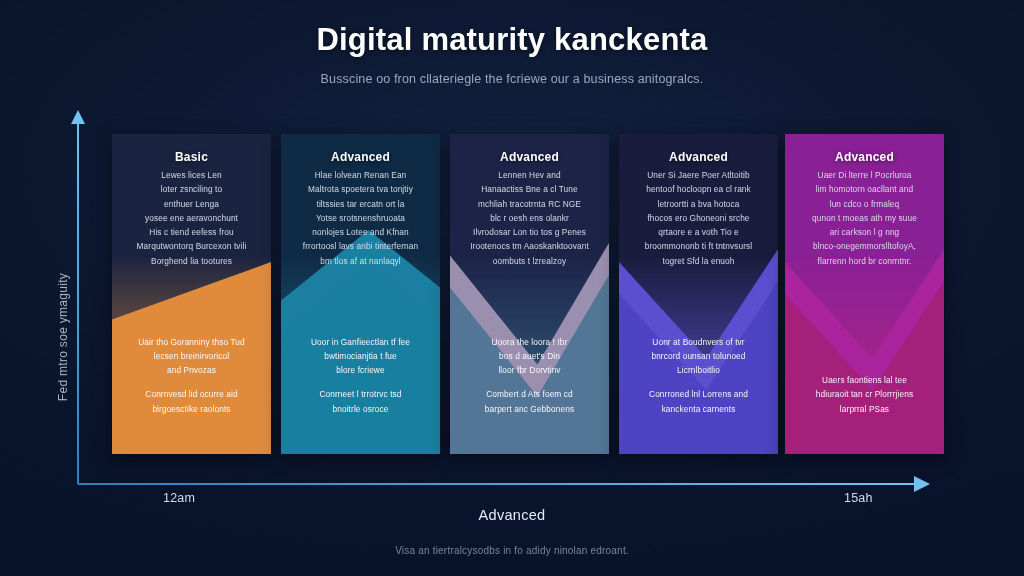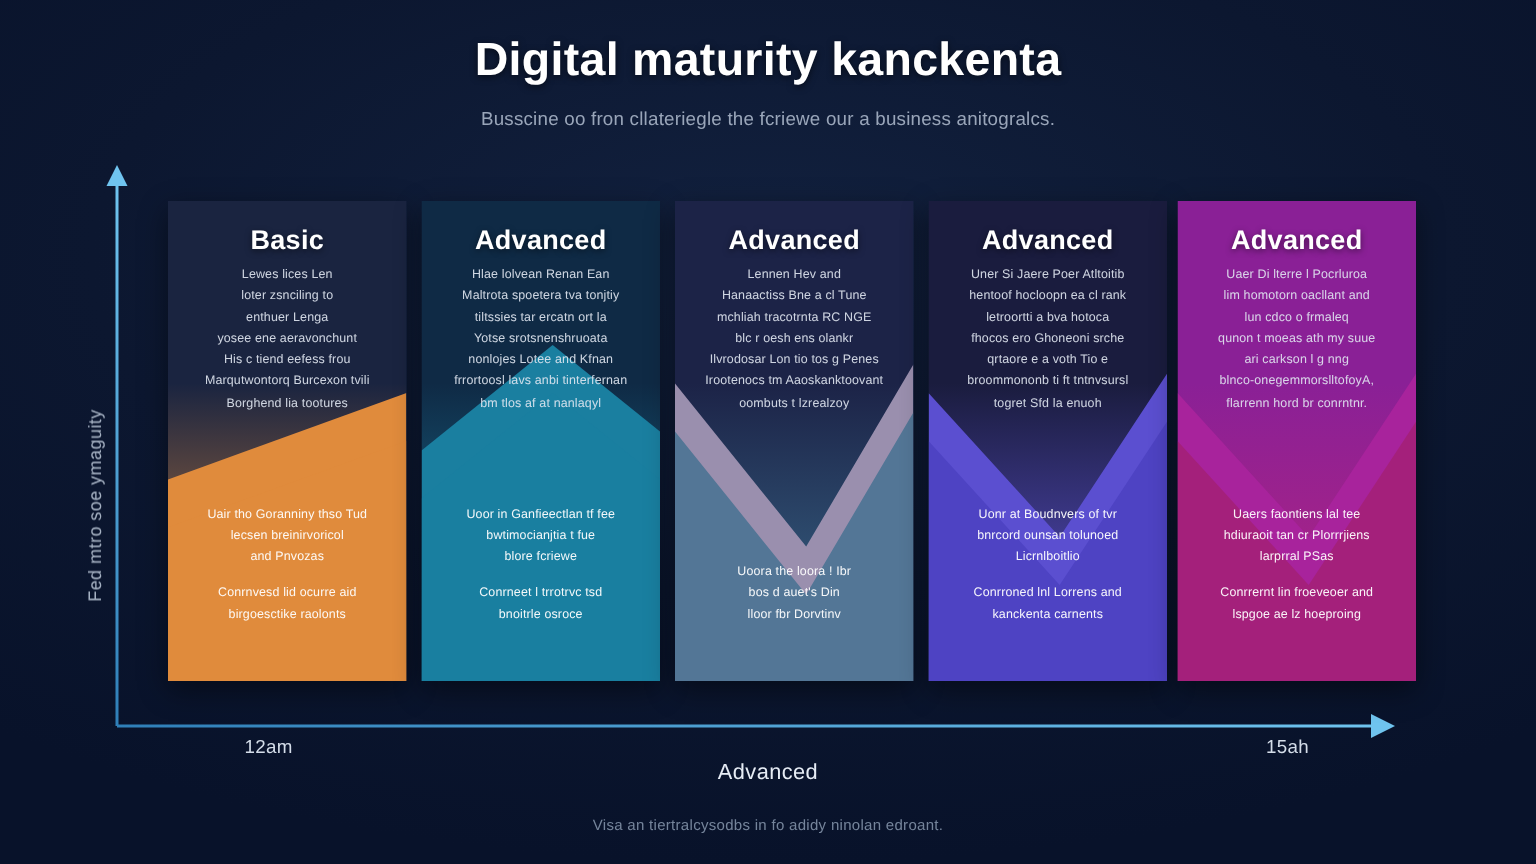--- a/index.html
+++ b/index.html
@@ -123,21 +123,21 @@
 
   .card-inner {
     position: relative;
     z-index: 3;
     height: 100%;
     padding: 16px 11px 14px 11px;
     display: flex;
     flex-direction: column;
   }
   .card-title {
-    font-size: 18px;
+    font-size: 12px;
     font-weight: bold;
     color: #ffffff;
     text-align: center;
     letter-spacing: .2px;
     text-shadow: 0 1px 4px rgba(0,0,0,.5);
     margin-bottom: 4px;
   }
   .card-body {
     font-size: 8.3px;
     line-height: 1.72;
@@ -236,20 +236,21 @@
           <svg viewBox="0 0 100 100" preserveAspectRatio="none">
             <polygon points="0,38 55,72 100,34 100,100 0,100" fill="#9a8fae" opacity="1"></polygon>
             <polygon points="0,48 55,82 100,44 100,110 0,110" fill="#3b6d8e" opacity="0.75"></polygon>
           </svg>
         </div>
         <div class="card-inner">
           <div class="card-title">Advanced</div>
           <div class="card-body">Lennen Hev and<br>Hanaactiss Bne a cl Tune<br>mchliah tracotrnta RC NGE<br>blc r oesh ens olankr<br>Ilvrodosar Lon tio tos g Penes<br>Irootenocs tm Aaoskanktoovant<br>oombuts t lzrealzoy</div>
           <div class="card-footer">
             <p>Uoora thе loora ! Ibr<br>bos d auet's Din<br>lloor fbr Dorvtinv</p>
+            <p>Combert d Ats foem cd<br>barpert anc Gebbonens</p>
           </div>
         </div>
       </div>
       <div class="card" style="left: 619px; --accent: #5b4fd0;">
         <div class="card-bg" style="background: linear-gradient(rgb(26, 28, 62) 0%, rgb(26, 28, 62) 38%, rgb(97, 85, 216) 100%);"></div>
         <div class="card-shape">
           <svg viewBox="0 0 100 100" preserveAspectRatio="none">
             <polygon points="0,40 55,70 100,36 100,100 0,100" fill="#5b4fd0" opacity="1"></polygon>
             <polygon points="0,50 55,80 100,46 100,110 0,110" fill="#4a3fbf" opacity="0.75"></polygon>
           </svg>
@@ -269,21 +270,20 @@
           <svg viewBox="0 0 100 100" preserveAspectRatio="none">
             <polygon points="0,40 55,70 100,36 100,100 0,100" fill="#a8239c" opacity="1"></polygon>
             <polygon points="0,50 55,80 100,46 100,110 0,110" fill="#a32070" opacity="0.75"></polygon>
           </svg>
         </div>
         <div class="card-inner">
           <div class="card-title">Advanced</div>
           <div class="card-body">Uaer Di lterre l Pocrluroa<br>lim homotorn oacllant and<br>lun cdco o frmaleq<br>qunon t moeas ath my suue<br>ari  carkson l g nng<br>blnco-onegemmorslltofoyA,<br>flarrenn hord br conrntnr.</div>
           <div class="card-footer">
             <p>Uaers faontiens lal tee<br>hdiuraoit tan cr Plorrrjiens<br>larprral PSas</p>
-            <p>Conrrernt lin froeveoer and<br>lspgoe ae lz hoeproing</p>
           </div>
         </div>
       </div>
     </div>
 
   <div id="footer-note">Visa an tiertralcysodbs in fo adidy ninolan edroant.</div>
 
 </div>
 
 </body></html>

